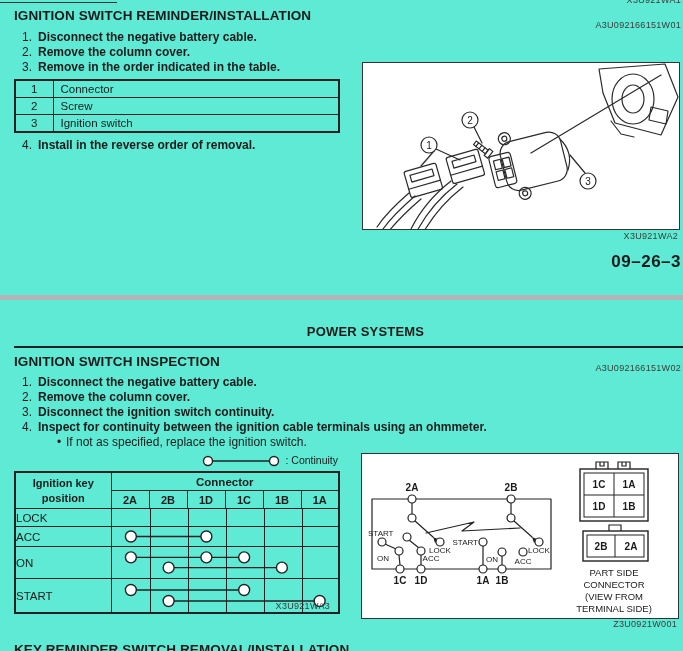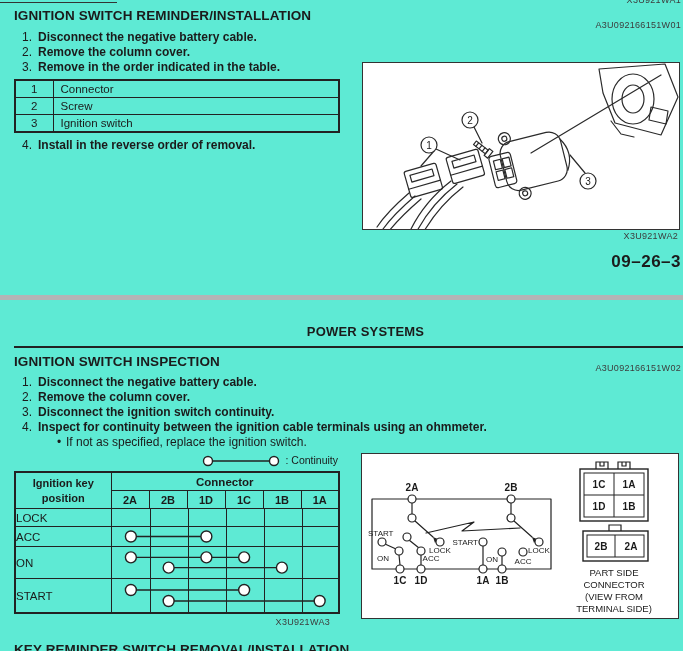--- a/index.html
+++ b/index.html
@@ -297,21 +297,21 @@
                 <circle cx="133" cy="11" r="5.5" fill="#fff" stroke="#222" stroke-width="1.4"></circle>
                 <line x1="57" x2="209" y1="22" y2="22" stroke="#222" stroke-width="1.4"></line>
                 <circle cx="57" cy="22" r="5.5" fill="#fff" stroke="#222" stroke-width="1.4"></circle>
                 <circle cx="209" cy="22" r="5.5" fill="#fff" stroke="#222" stroke-width="1.4"></circle>
               </svg>
         </div>
       </td>
     </tr>
   </tbody>
     </table>
-  <div class="abs figcode-row" style="left:14px;top:617px;width:316px;">X3U921WA3</div>
+  <div class="abs figcode-row" style="left:14px;top:601px;width:316px;">X3U921WA3</div>
 
   <div class="abs frame" style="left:361px;top:453px;width:316px;height:164px;">
     <svg viewBox="0 0 316 164" width="316" height="164">
       <g stroke="#222" fill="none" stroke-width="1.2" stroke-linejoin="round" stroke-linecap="round">
         <rect x="10" y="45" width="179" height="70"></rect>
 
         <line x1="50" y1="49" x2="50" y2="60"></line>
         <line x1="53" y1="67" x2="71" y2="83"></line>
         <line x1="23" y1="90" x2="34" y2="95"></line>
         <line x1="37" y1="101" x2="38" y2="111"></line>
@@ -392,16 +392,17 @@
         <text x="269" y="96">2A</text>
       </g>
       <g font-size="9.5" fill="#1a1a1a" text-anchor="middle">
         <text x="252" y="122">PART SIDE</text>
         <text x="252" y="134">CONNECTOR</text>
         <text x="252" y="146">(VIEW FROM</text>
         <text x="252" y="158">TERMINAL SIDE)</text>
       </g>
     </svg>
   </div>
+  <div class="abs figcode-row" style="left:361px;top:619px;width:316px;">Z3U0921W001</div>
 
   <div class="abs h1" style="left:14px;top:642px;">KEY REMINDER SWITCH REMOVAL/INSTALLATION</div>
 
 </div>
 
 </body></html>

